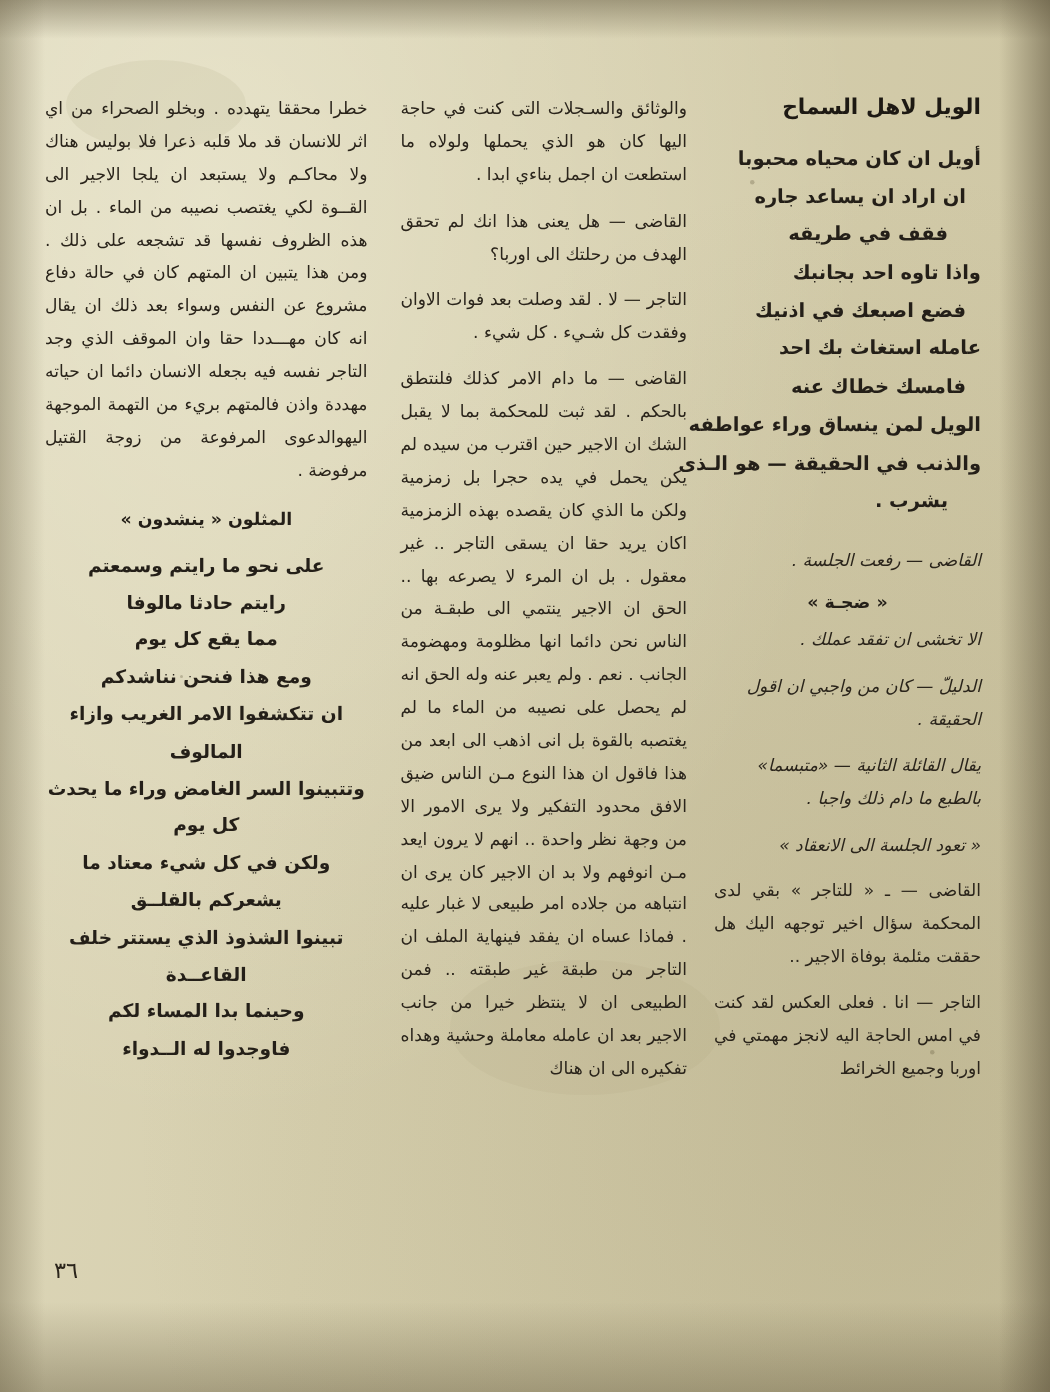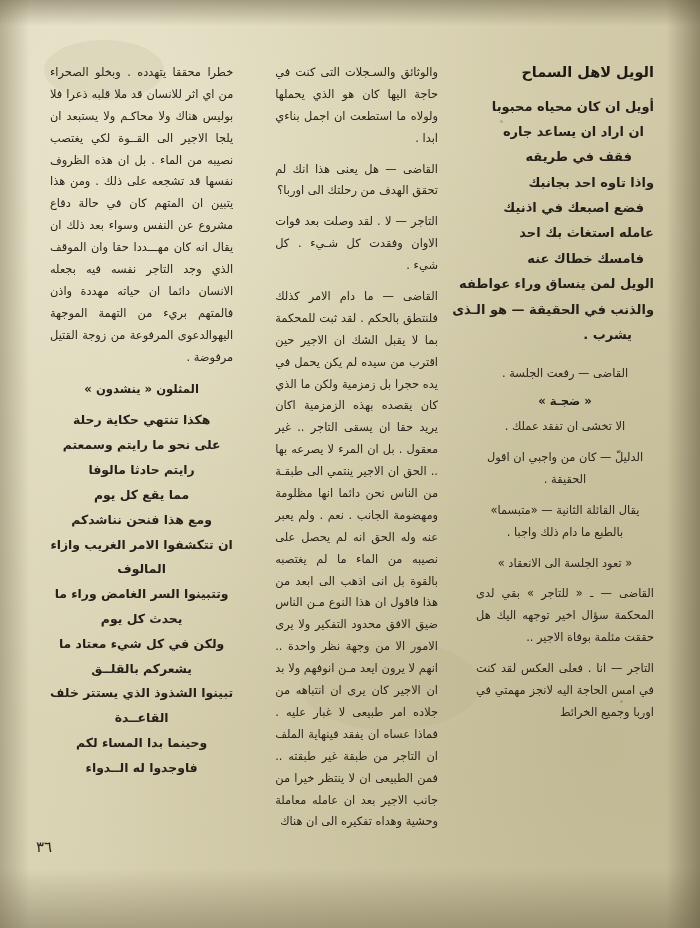--- a/index.html
+++ b/index.html
@@ -71,21 +71,20 @@
     flex-direction: row;
     direction: rtl;
     gap: 0;
   }
 
   .col {
     box-sizing: border-box;
     direction: rtl;
     text-align: justify;
     color: #241f18;
-    margin-left: 20px;
   }
 
   .col-poem {
     width: 200px;
     padding: 0 16px 0 6px;
   }
   .col-mid {
     width: 215px;
     padding: 0 12px 0 12px;
   }
@@ -115,21 +114,21 @@
   .poem-line.indent2 { padding-right: 22px; }
 
   .para {
     font-family: "DejaVu Sans", sans-serif;
     font-size: 11.4px;
     line-height: 1.92;
     margin: 0 0 9px 0;
     text-align: justify;
     color: #2a241b;
   }
-  .para.right { text-align: center; }
+  .para.right { text-align: right; font-style: italic; }
 
   .small-head {
     font-family: "DejaVu Sans", sans-serif;
     font-size: 11.6px;
     font-weight: bold;
     text-align: center;
     margin: 6px 0 8px 0;
     color: #241f18;
   }
 
@@ -219,21 +218,20 @@
       <div class="para">التاجر — لا . لقد وصلت بعد فوات الاوان وفقدت كل شـيء . كل شيء .</div>
       <div class="para">القاضى — ما دام الامر كذلك فلنتطق بالحكم . لقد ثبت للمحكمة بما لا يقبل الشك ان الاجير حين اقترب من سيده لم يكن يحمل في يده حجرا بل زمزمية ولكن ما الذي كان يقصده بهذه الزمزمية اكان يريد حقا ان يسقى التاجر .. غير معقول . بل ان المرء لا يصرعه بها .. الحق ان الاجير ينتمي الى طبقـة من الناس نحن دائما انها مظلومة ومهضومة الجانب . نعم . ولم يعبر عنه وله الحق انه لم يحصل على نصيبه من الماء ما لم يغتصبه بالقوة بل انى اذهب الى ابعد من هذا فاقول ان هذا النوع مـن الناس ضيق الافق محدود التفكير ولا يرى الامور الا من وجهة نظر واحدة .. انهم لا يرون ايعد مـن انوفهم ولا بد ان الاجير كان يرى ان انتباهه من جلاده امر طبيعى لا غبار عليه . فماذا عساه ان يفقد فينهاية الملف ان التاجر من طبقة غير طبقته .. فمن الطبيعى ان لا ينتظر خيرا من جانب الاجير بعد ان عامله معاملة وحشية وهداه تفكيره الى ان هناك</div>
     </div>
 
     <div class="col col-left">
       <div class="para">خطرا محققا يتهدده . وبخلو الصحراء من اي اثر للانسان قد ملا قلبه ذعرا فلا بوليس هناك ولا محاكـم ولا يستبعد ان يلجا الاجير الى القــوة لكي يغتصب نصيبه من الماء . بل ان هذه الظروف نفسها قد تشجعه على ذلك . ومن هذا يتبين ان المتهم كان في حالة دفاع مشروع عن النفس وسواء بعد ذلك ان يقال انه كان مهـــددا حقا وان الموقف الذي وجد التاجر نفسه فيه بجعله الانسان دائما ان حياته مهددة واذن فالمتهم بريء من التهمة الموجهة اليهوالدعوى المرفوعة من زوجة القتيل مرفوضة .</div>
 
       <div class="lead-quote">المثلون « ينشدون »</div>
 
       <div class="verse-block">
-        <div class="verse-line">هكذا تنتهي حكاية رحلة</div>
         <div class="verse-line">على نحو ما رايتم وسمعتم</div>
         <div class="verse-line">رايتم حادثا مالوفا</div>
         <div class="verse-line">مما يقع كل يوم</div>
         <div class="verse-line">ومع هذا فنحن نناشدكم</div>
         <div class="verse-line wide" style="white-space:normal;">ان تتكشفوا الامر الغريب   وازاء المالوف</div>
         <div class="verse-line" style="white-space:normal;">وتتبينوا السر الغامض وراء ما يحدث كل يوم</div>
         <div class="verse-line" style="white-space:normal;">ولكن في كل شيء معتاد ما يشعركم بالقلــق</div>
         <div class="verse-line" style="white-space:normal;">تبينوا الشذوذ الذي يستتر خلف القاعــدة</div>
         <div class="verse-line">وحينما بدا المساء لكم</div>
         <div class="verse-line">فاوجدوا له الــدواء</div>

